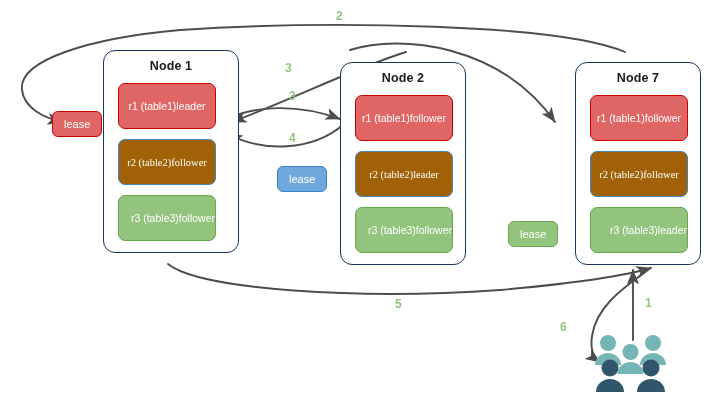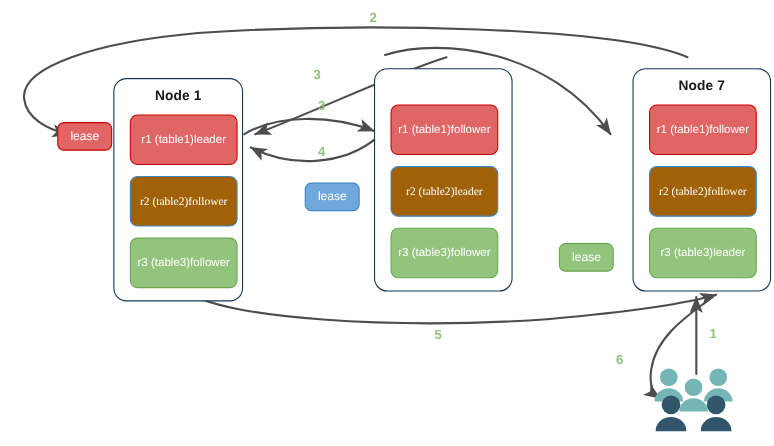--- a/index.html
+++ b/index.html
@@ -53,21 +53,21 @@
     color: #ffffff;
     font-size: 10.5px;
     line-height: 13px;
     text-align: center;
     border-width: 1.4px;
     border-style: solid;
   }
   .replica .l1, .replica .l2 { display: block; }
   .rep-red   { background: #e06666; border-color: #cc0000; }
   .rep-blue  { background: #a16207; border-color: #3d85c6; font-family: Liberation Serif, serif; }
-  .rep-green { background: #93c47d; border-color: #6aa84f; }
+  .rep-green { background: #93c47d; border-color: #6aa84f; justify-content: flex-end; }
 
   .lease {
     position: absolute;
     box-sizing: border-box;
     height: 22px;
     padding: 12px 11px;
     border-radius: 6px;
     border-width: 1.4px;
     border-style: solid;
     display: flex;
@@ -118,40 +118,41 @@
       <path d="M 350 50 C 400 34, 500 44, 555 122"></path>
 
       <path d="M 168 264 C 200 290, 360 300, 500 290 C 578 283, 624 276, 651 268"></path>
 
       <path d="M 648 270 C 620 290, 596 308, 592 336 C 590 350, 594 358, 600 362"></path>
 
       <path d="M 633 340 L 633 270"></path>
     </g>
   </svg>
 
-  <div class="node" style="left:103px; top:71px; width:118px; height:203px;">
+  <div class="node" style="left:103px; top:50px; width:136px; height:203px;">
     <div class="node-title">Node 1</div>
 
     <div class="replica rep-red" style="top:32px;">
       <span class="l1">r1 (table1)</span>
       <span class="l2">leader</span>
     </div>
 
     <div class="replica rep-blue" style="top:88px;">
       <span class="l1">r2 (table2)</span>
       <span class="l2">follower</span>
     </div>
 
     <div class="replica rep-green" style="top:144px;">
       <span class="l1">r3 (table3)</span>
       <span class="l2">follower</span>
     </div>
   </div>
 
   <div class="node" style="left:340px; top:62px; width:126px; height:203px;">
+    <div class="node-title">Node 2</div>
 
     <div class="replica rep-red" style="top:32px;">
       <span class="l1">r1 (table1)</span>
       <span class="l2">follower</span>
     </div>
 
     <div class="replica rep-blue" style="top:88px;">
       <span class="l1">r2 (table2)</span>
       <span class="l2">leader</span>
     </div>

